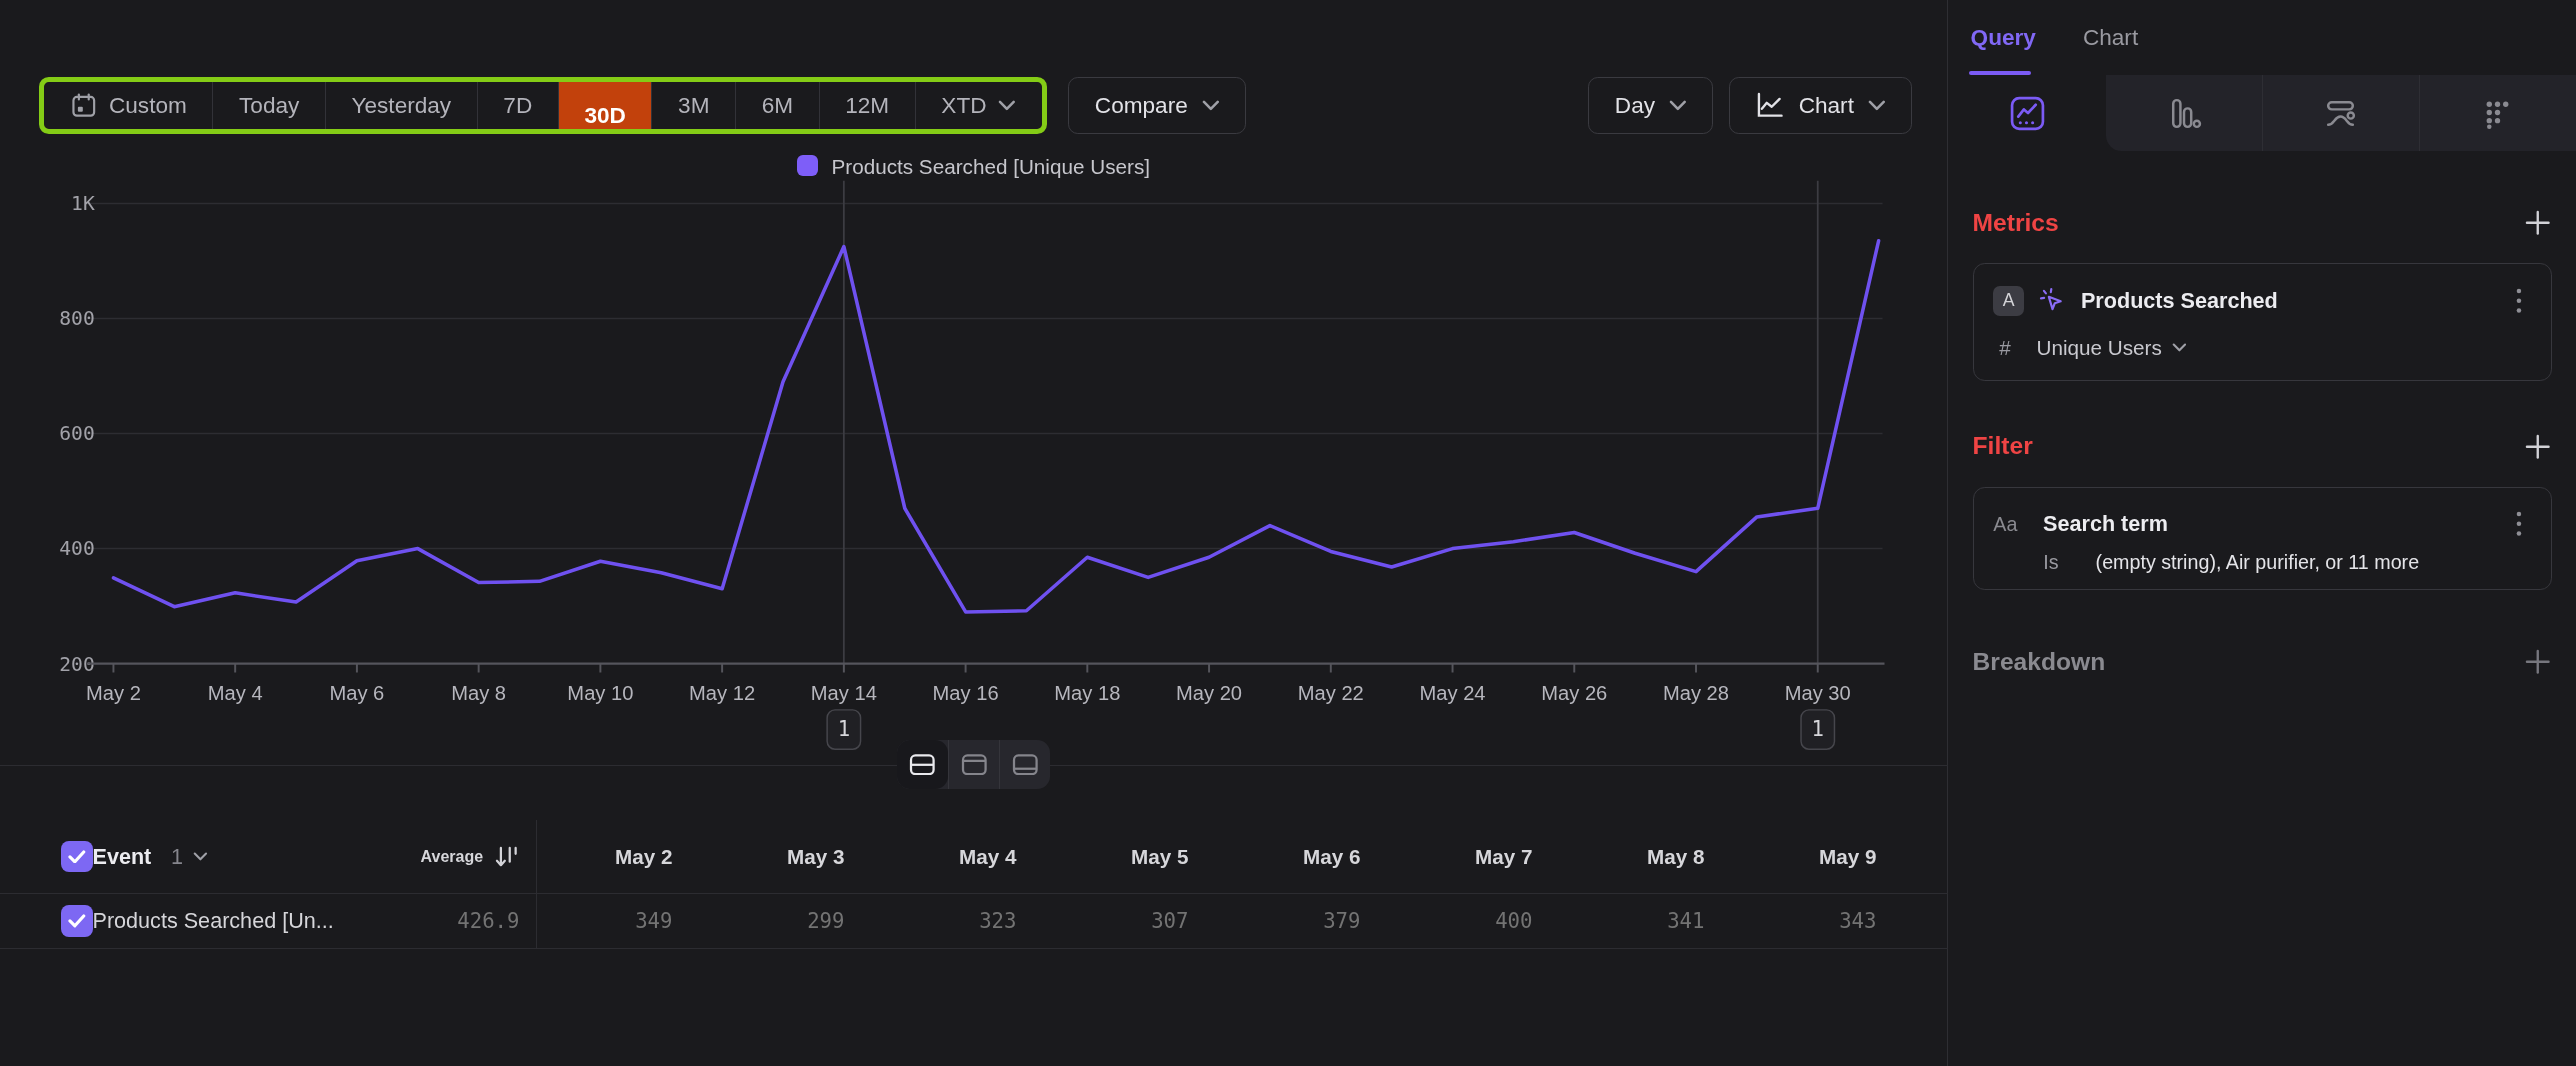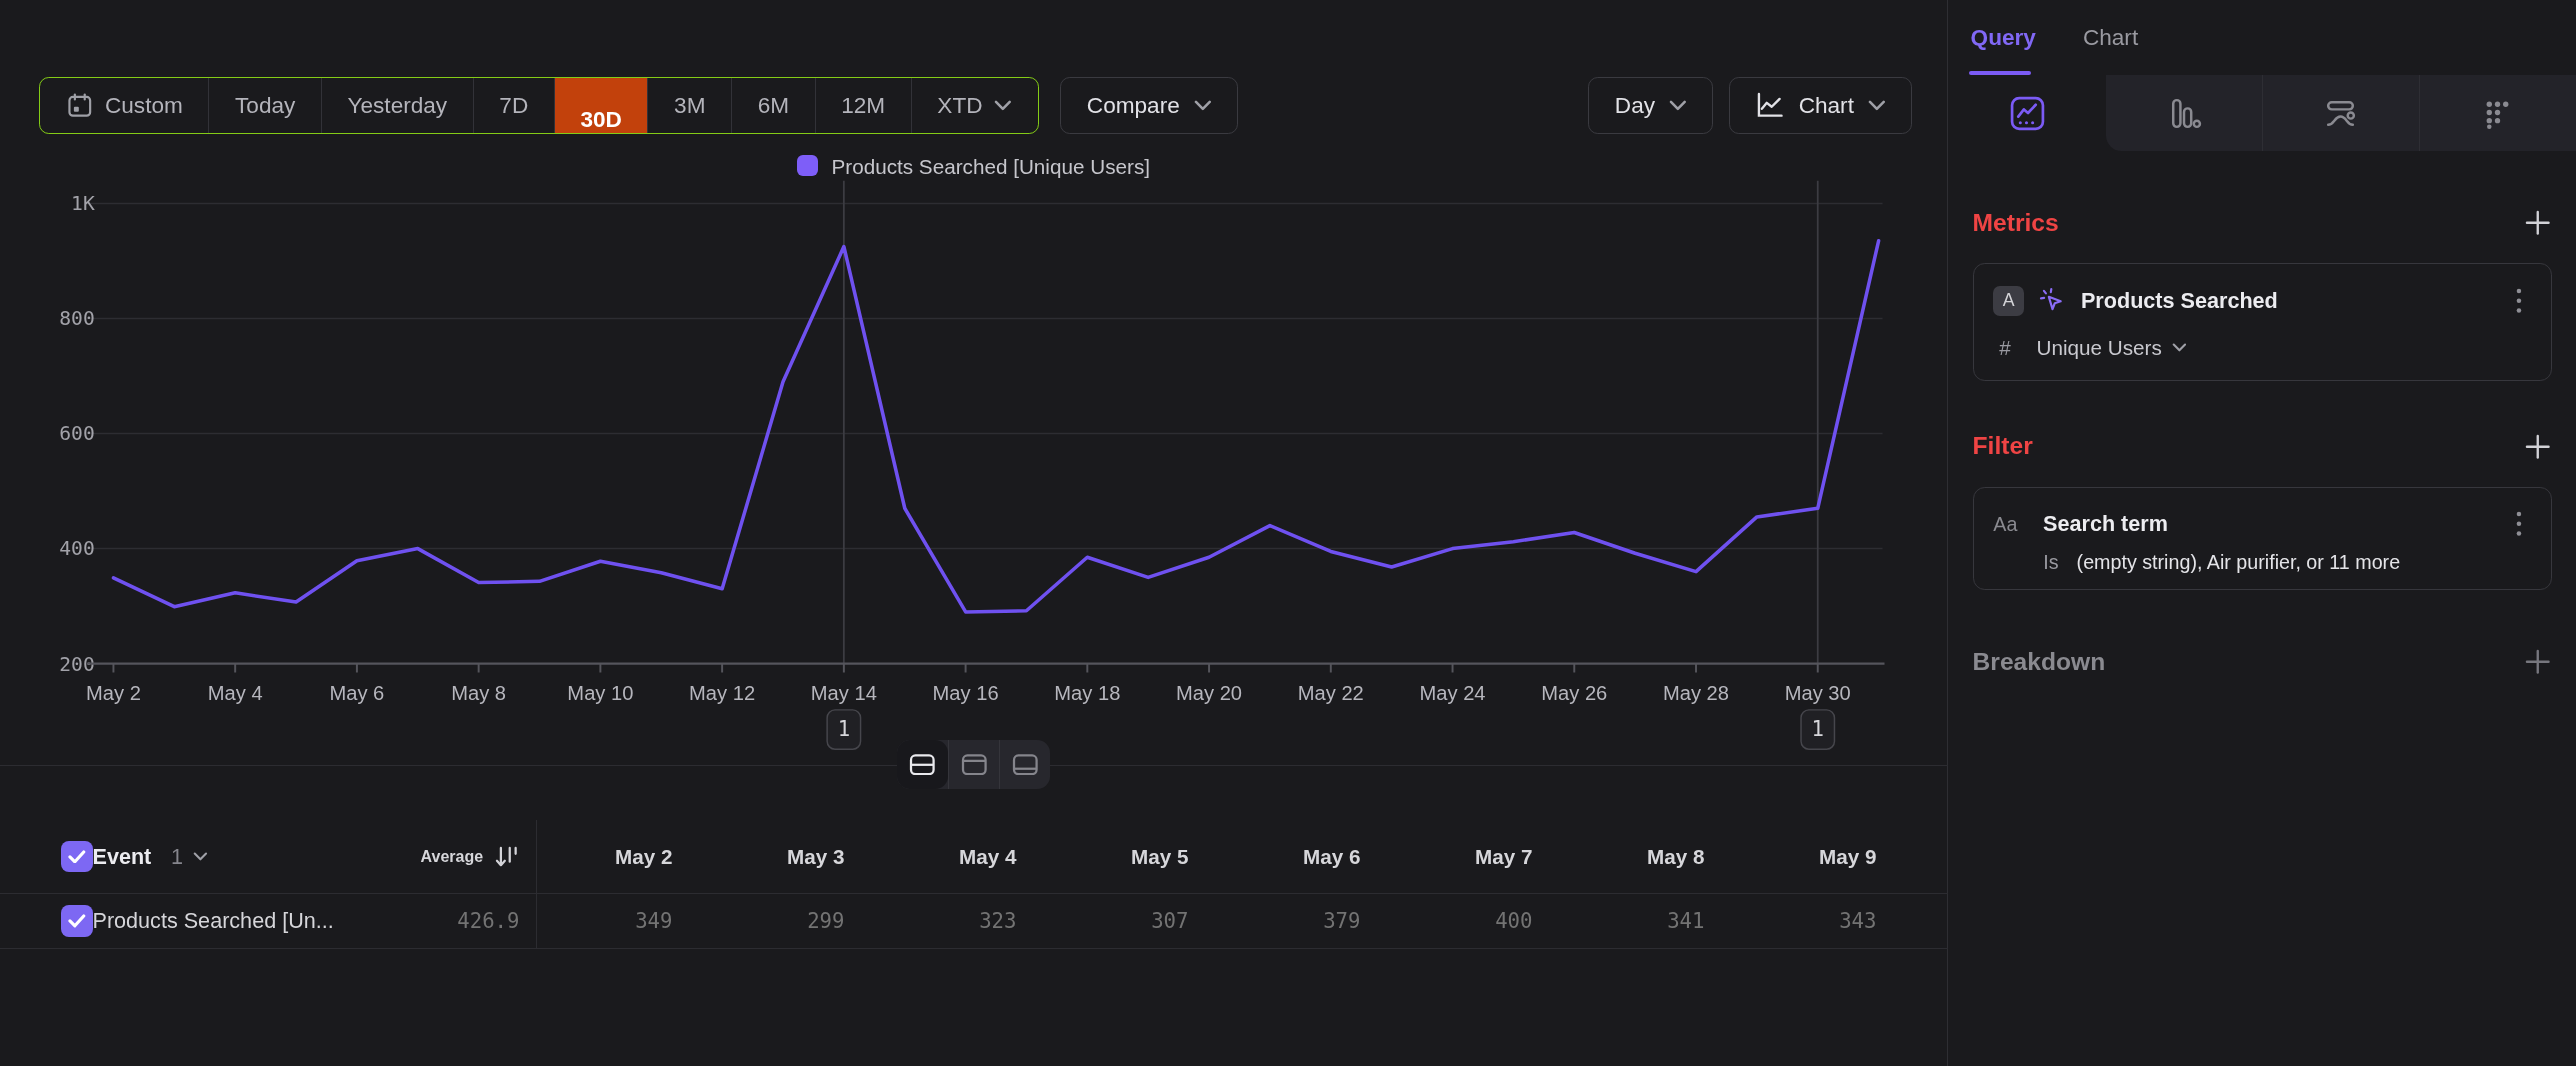--- a/index.html
+++ b/index.html
@@ -7,21 +7,21 @@
     font-family:"Liberation Sans", sans-serif; color:#ececef; }
   .mono { font-family:"DejaVu Sans Mono", monospace; }
 
   
   .main { position:absolute; left:0; top:0; width:1948px; height:1067px;
     border-right:1px solid #2e2e33; background:#1a1a1d; }
 
   
   .toolbar { position:absolute; top:77px; left:39px; right:35px; height:57px;
     display:flex; align-items:center; }
-  .seg-group { display:flex; border:1px solid #84cc16; border-radius:9.8px; overflow:hidden; height:57px; }
+  .seg-group { display:flex; border:5px solid #84cc16; border-radius:9.8px; overflow:hidden; height:57px; }
   .seg { display:flex; align-items:center; gap:11.8px; padding:0 25.6px; font-size:22.6px;
     color:#b4b4bb; background:transparent; border:none; border-left:1px solid #323238;
     cursor:pointer; height:100%; font-family:inherit; }
   .seg:first-child { border-left:none; }
   .seg.active { background:#c2410c; color:#ffffff; font-weight:bold;align-items:flex-end; }
   .btn { display:flex; align-items:center; gap:13.8px; height:57px; padding:0 25.6px;
     border:1px solid #3a3a40; border-radius:9.8px; background:transparent; color:#e2e2e7;
     font-size:22.6px; font-family:inherit; cursor:pointer;text-align:center; }
   .compare { margin-left:21.6px; }
   .toolbar-right { margin-left:auto; display:flex; gap:15.7px; }
@@ -98,21 +98,21 @@
   .card { border:1px solid #37373d; border-radius:11.8px; padding:21.6px 19.7px 19.7px 19.7px; }
   .card-row1 { display:flex; align-items:center; gap:14.8px; }
   .letter-badge { width:30.5px; height:30.5px; border-radius:6.9px; background:#3c3c43; color:#d4d4d8;
     font-size:17.7px; display:flex; align-items:center; justify-content:center; flex:0 0 auto; }
   .card-title { font-size:21.6px; color:#ececf0; font-weight:bold; }
   .kebab { margin-left:auto; background:none; border:none; cursor:pointer; width:25.6px; height:29.5px; }
   .card-row2 { display:flex; align-items:center; gap:15.7px; margin-top:19.7px; padding-left:5.9px; }
   .hash { color:#9a9aa1; font-size:20.7px; width:21.6px; }
   .agg-label { font-size:20.7px; color:#c9c9cf; display:flex; align-items:center; gap:9.8px; cursor:pointer; }
   .aa { color:#8a8a90; font-size:19.7px; width:35px; flex:0 0 auto; }
-  .filter-row2 { display:flex; align-items:baseline; gap:18px; margin-top:11.8px; padding-left:50px; }
+  .filter-row2 { display:flex; align-items:baseline; gap:37px; margin-top:11.8px; padding-left:50px; }
   .op { color:#9a9aa1; font-size:19.7px; }
   .filter-val { color:#e4e4e8; font-size:19.7px; }
 
   .m-metrics { margin-top:57px; }
   .m-card1 { margin-top:25.6px; }
   .m-filter { margin-top:51px; }
   .m-card2 { margin-top:25.6px; padding-bottom:15.7px; }
   .m-breakdown { margin-top:57px; }
 </style>
 </head>

